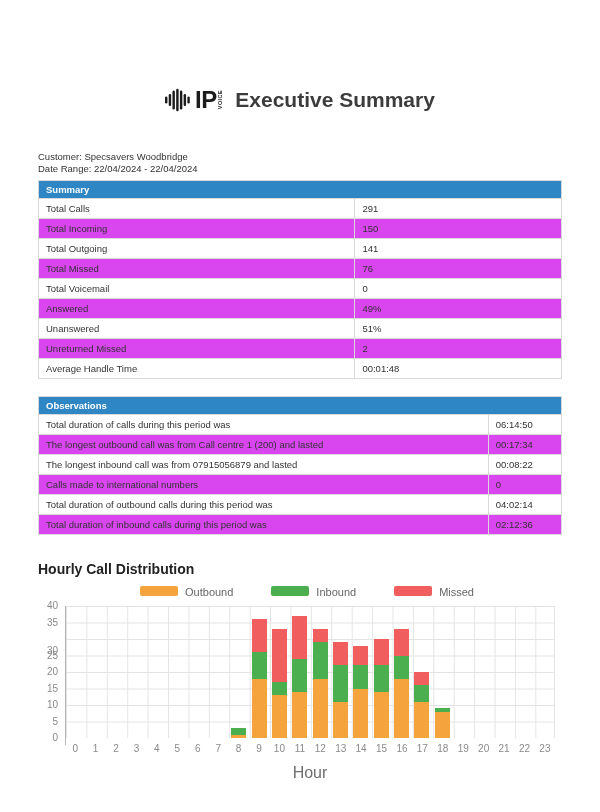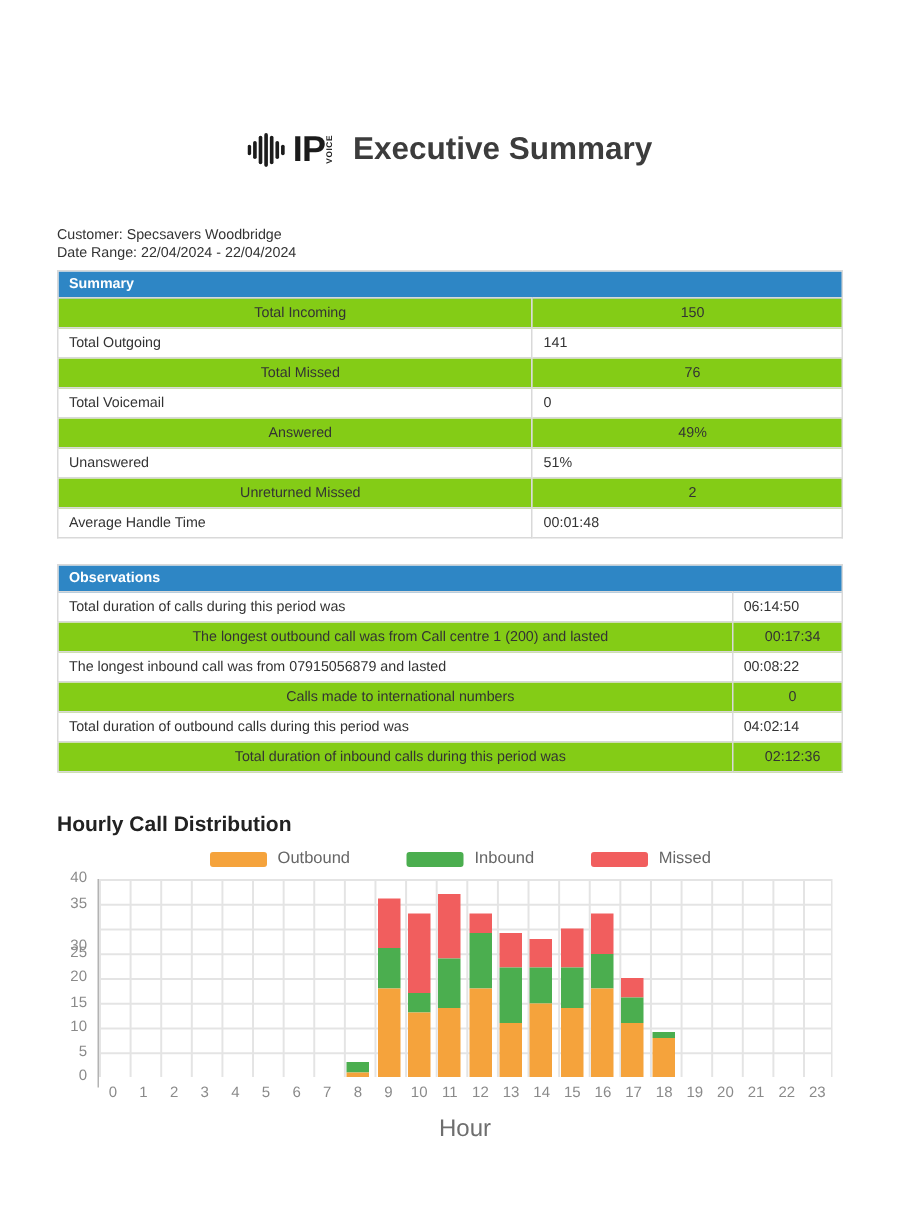--- a/index.html
+++ b/index.html
@@ -16,28 +16,28 @@
   .page-title { font-size:21px; font-weight:bold; color:#3c3c3c; margin-left:12px; }
 
   
   .meta { margin:37px 0 0 38px; font-size:9.5px; line-height:11.5px; color:#333; }
 
   
   .data-table { width:524px; margin:6px 0 0 38px; border-collapse:collapse; font-size:9.5px; }
   .data-table th { background:#2E86C5; color:#fff; text-align:left; font-weight:bold;
     height:18px; padding:0 0 0 7px; font-size:9.5px; }
   .data-table td { height:20px; padding:0 0 0 7px; border:1px solid #d9d9d9; color:#333; }
-  .data-table tr.alt td { background:#84cc16;text-align:center; }
+  .data-table tr.alt td { background:#d946ef; }
   .data-table { border:1px solid #d9d9d9; }
 
   
   .chart { margin-top:26px; }
   .chart-title { margin-left:38px; font-size:14px; font-weight:bold; color:#222; }
   .legend { display:flex; justify-content:center; align-items:center; margin-top:9px; gap:24px; }
-  .legend-item { display:flex; align-items:flex-end;padding-left:14px; }
+  .legend-item { display:flex; align-items:flex-start;padding-left:14px; }
   .legend-swatch { width:38px; height:10px; border-radius:2px; }
   .legend-label { margin-left:7px; font-size:11px; color:#666; }
 
   .plot-wrap { position:relative; margin:8px 0 0 65px; width:391px; height:132px; }
   .y-labels { position:absolute; left:-63px; top:0; width:56px; height:132px; }
   .y-labels span { position:absolute; right:0; width:100%; text-align:right;
     font-size:10px; color:#8a8a8a; line-height:10px; }
   .plot-area { position:absolute; left:0; top:0; width:490px; height:132px;
     border-left:1px solid #b3b3b3; border-right:1px solid #e4e4e4;
     background-image:
@@ -88,20 +88,24 @@
   <colgroup>
       <col style="width:60.5%">
       <col>
     </colgroup>
   <thead>
     <tr>
         <th colspan="2">Summary</th>
       </tr>
   </thead>
   <tbody>
+      <tr>
+        <td>Total Calls</td>
+        <td>291</td>
+      </tr>
       <tr class="alt">
         <td>Total Incoming</td>
         <td>150</td>
       </tr>
       <tr>
         <td>Total Outgoing</td>
         <td>141</td>
       </tr>
       <tr class="alt">
         <td>Total Missed</td>

